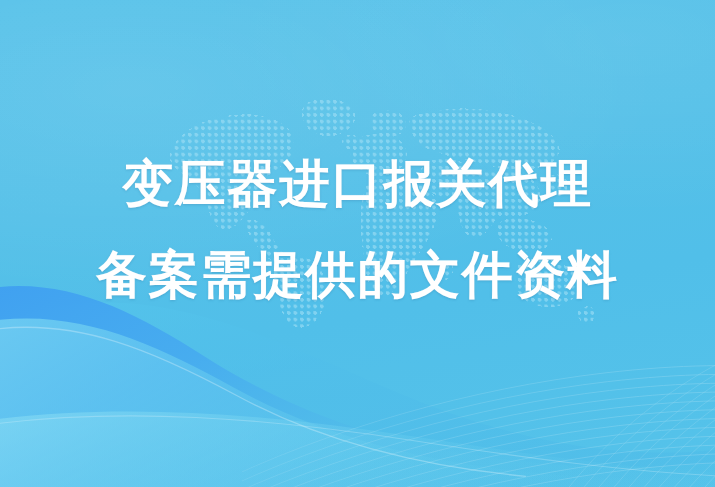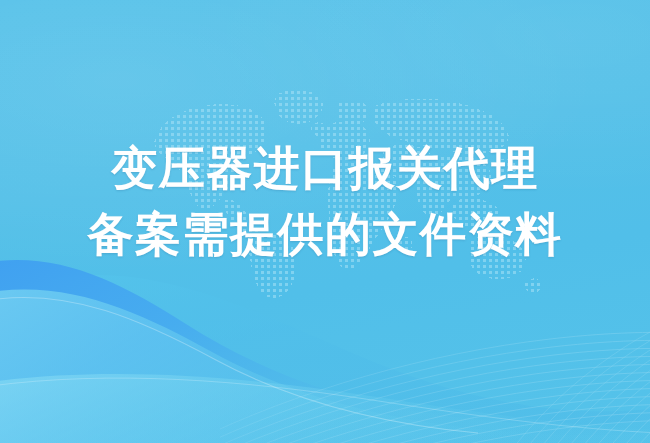--- a/index.html
+++ b/index.html
@@ -5,21 +5,21 @@
 <style>
   html,body{margin:0;padding:0;background:#222;}
   *{box-sizing:border-box;}
 
   .banner{
     position:relative;
     width:650px;
     height:443px;
     overflow:hidden;
     background:#56c2e8;
-    font-family:Liberation Sans, sans-serif;
+    font-family:Liberation Serif, serif;
     padding-left:47px;
   }
 
   
   .bg-base{
     position:absolute; inset:0;
     background:
       linear-gradient(170deg,#55c1e9 0%,#54c0e8 38%,#51bfe9 62%,#55c3ea 100%);
   }
   .bg-glow{
@@ -66,21 +66,21 @@
     color:#ffffff;
     font-weight:700;
     font-size:46px;
     line-height:62px;
     letter-spacing:1.5px;
     text-shadow:0 1px 2px rgba(30,110,160,0.30), 0 0 1px rgba(255,255,255,0.55);
     white-space:nowrap;
   }
   .headline .line-2{
     letter-spacing:1.5px;
-    margin-top:4px;
+    margin-top:20px;
   }
 </style>
 </head>
 <body>
 
 <div class="banner">
 
   <div class="bg-base"></div>
   <div class="bg-glow"></div>
 

